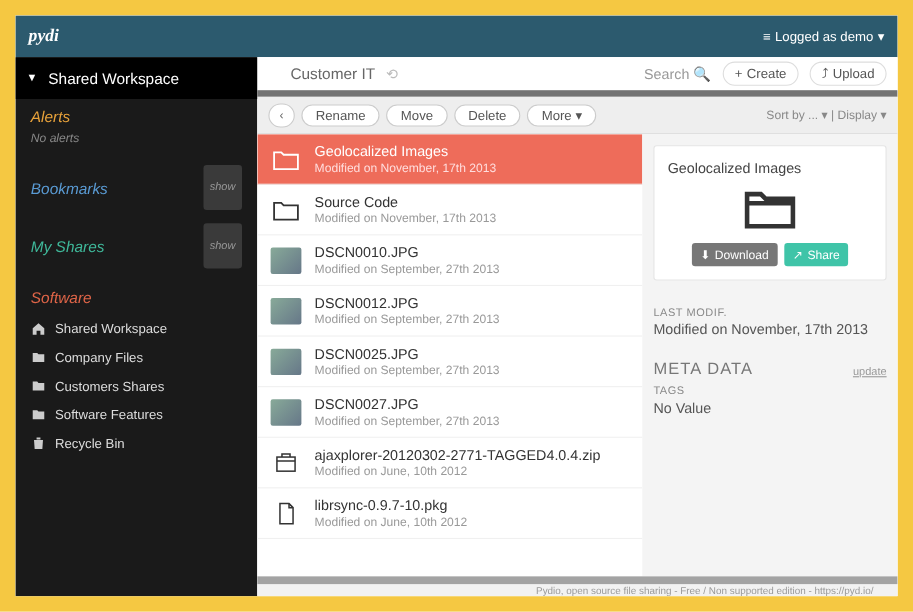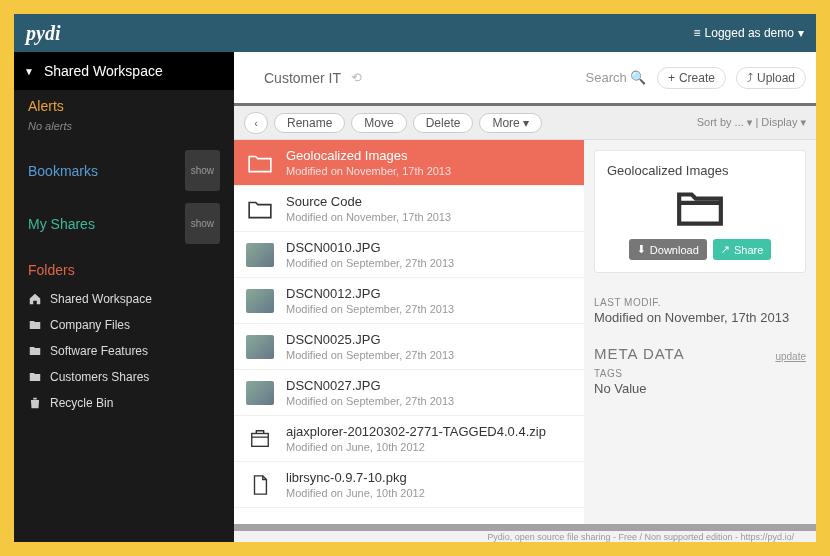--- a/index.html
+++ b/index.html
@@ -1,38 +1,38 @@
 <!DOCTYPE html>
 <html><head>
 <meta charset="utf-8">
 <style>
 * { margin: 0; padding: 0; box-sizing: border-box; font-family: Arial, sans-serif; }
 body { background: #f5c842; padding: 14px; }
 .app { width: 802px; height: 528px; background: #fff; display: flex; flex-direction: column; overflow: hidden; }
 .topbar { background: #2c5a6e; height: 38px; display: flex; align-items: center; justify-content: space-between; padding: 0 12px; color: #fff; }
-.logo { font-style: italic; font-weight: bold; font-size: 20px; font-family: Georgia, serif; }
+.logo { font-style: italic; font-weight: bold; font-size: 16px; font-family: Georgia, serif; }
 .logo::after { content: ""; }
 .logged { font-size: 12px; display: flex; align-items: center; gap: 4px; }
 .body { display: flex; flex: 1; min-height: 0; }
 .sidebar { width: 220px; background: #1a1a1a; color: #ccc; display: flex; flex-direction: column; font-size: 13px; overflow: hidden; }
 .ws-header { background: #000; height: 38px; display: flex; align-items: center; padding: 0 10px; color: #fff; font-size: 14px; position: relative; }
 .ws-header::after { content: ""; position: absolute; right: -19px; top: 0; border-left: 19px solid #000; border-top: 19px solid transparent; border-bottom: 19px solid transparent; }
 .ws-caret { margin-right: 10px; font-size: 10px; }
-.side-section { padding: 8px 14px 4px; display: flex; justify-content: space-between; align-items: center; }
+.side-section { padding: 8px 14px 4px; display: flex; justify-content: space-between; align-items: center; font-style: italic; }
 .side-section.alerts { color: #e8a23a; font-size: 14px; }
 .side-section.bookmarks { color: #5a9bd4; font-size: 14px; }
 .side-section.myshares { color: #3fb89a; font-size: 14px; gap: 16px; }
 .side-section.folders { color: #e06548; font-size: 14px; padding-top: 14px; }
 .no-alerts { padding: 2px 14px 10px; font-style: italic; font-size: 11px; color: #888; }
 .show-btn { background: #3a3a3a; color: #999; font-size: 10px; padding: 15px 6px; border-radius: 3px; cursor: pointer; }
 .folder-list { padding: 4px 0; }
 .folder-item { padding: 6px 14px; display: flex; align-items: center; gap: 8px; font-size: 12px; color: #ddd; cursor: pointer; }
 .folder-item svg { width: 14px; height: 14px; fill: #ccc; }
 .main { flex: 1; display: flex; flex-direction: column; background: #fafafa; min-width: 0; }
-.breadcrumb-bar { height: 54px; background: #fff; border-bottom: 3px solid #737373; display: flex; align-items: center; padding: 0 10px 0 30px; gap: 10px; }
+.breadcrumb-bar { height: 36px; background: #fff; border-bottom: 6px solid #737373; display: flex; align-items: center; padding: 0 10px 0 30px; gap: 10px; }
 .breadcrumb { color: #666; font-size: 14px; }
 .refresh-icon { color: #bbb; font-size: 13px; cursor: pointer; }
 .spacer { flex: 1; }
 .search { color: #999; font-size: 13px; display: flex; align-items: center; gap: 4px; }
 .hbtn { background: #fff; border: 1px solid #ddd; border-radius: 12px; padding: 3px 10px; font-size: 12px; color: #555; cursor: pointer; display: flex; align-items: center; gap: 4px; }
 .toolbar { height: 34px; background: #eee; border-bottom: 1px solid #ddd; display: flex; align-items: center; padding: 0 10px; gap: 6px; }
 .back-btn { width: 24px; height: 22px; background: #fff; border: 1px solid #ccc; border-radius: 11px; display: flex; align-items: center; justify-content: center; font-size: 11px; color: #666; cursor: pointer; }
 .tbtn { background: #fff; border: 1px solid #ccc; border-radius: 11px; padding: 2px 12px; font-size: 12px; color: #555; cursor: pointer; }
 .sort-display { font-size: 11px; color: #888; margin-left: auto; }
 .content { flex: 1; display: flex; min-height: 0; }
@@ -90,46 +90,46 @@
       <div class="no-alerts">No alerts</div>
       <div class="side-section bookmarks">
         <span>Bookmarks</span>
         <span class="show-btn">show</span>
       </div>
       <div class="side-section myshares">
         <span>My Shares</span>
         <span class="show-btn">show</span>
       </div>
       <div class="side-section folders">
-          <span>Folders</span>
+          <span>Software</span>
         </div>
       <div class="folder-list" id="folder-list">
           <div class="folder-item">
             <svg viewBox="0 0 24 24">
               <path d="M3 11l9-8 9 8v10h-6v-6h-6v6H3z"></path>
             </svg>
             <span>Shared Workspace</span>
           </div>
           <div class="folder-item">
             <svg viewBox="0 0 24 24">
               <path d="M3 5h7l2 2h9v12H3z"></path>
             </svg>
             <span>Company Files</span>
           </div>
           <div class="folder-item">
             <svg viewBox="0 0 24 24">
               <path d="M3 5h7l2 2h9v12H3z"></path>
             </svg>
+            <span>Customers Shares</span>
+          </div>
+          <div class="folder-item">
+            <svg viewBox="0 0 24 24">
+              <path d="M3 5h7l2 2h9v12H3z"></path>
+            </svg>
             <span>Software Features</span>
-          </div>
-          <div class="folder-item">
-            <svg viewBox="0 0 24 24">
-              <path d="M3 5h7l2 2h9v12H3z"></path>
-            </svg>
-            <span>Customers Shares</span>
           </div>
           <div class="folder-item">
             <svg viewBox="0 0 24 24">
               <path d="M5 7h14l-1 14H6zM9 3h6v3H9z"></path>
             </svg>
             <span>Recycle Bin</span>
           </div>
         </div>
     </div>
 

